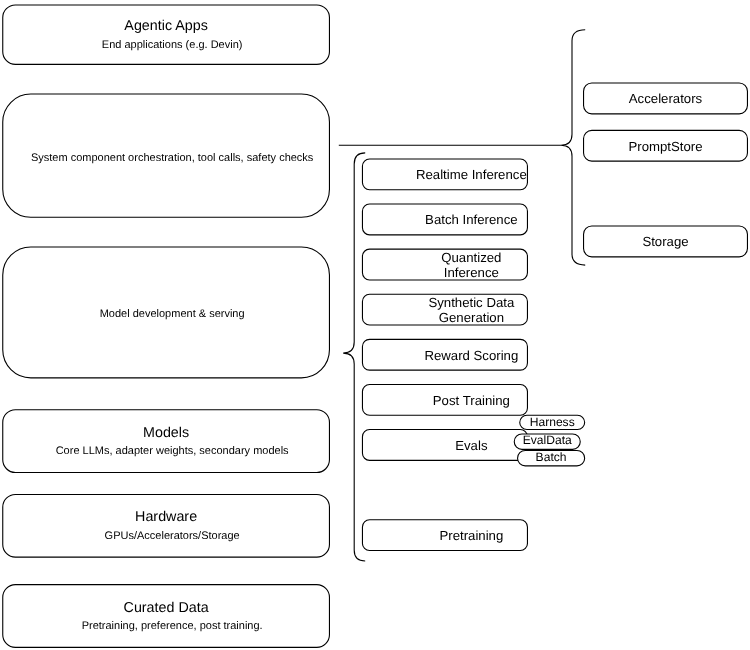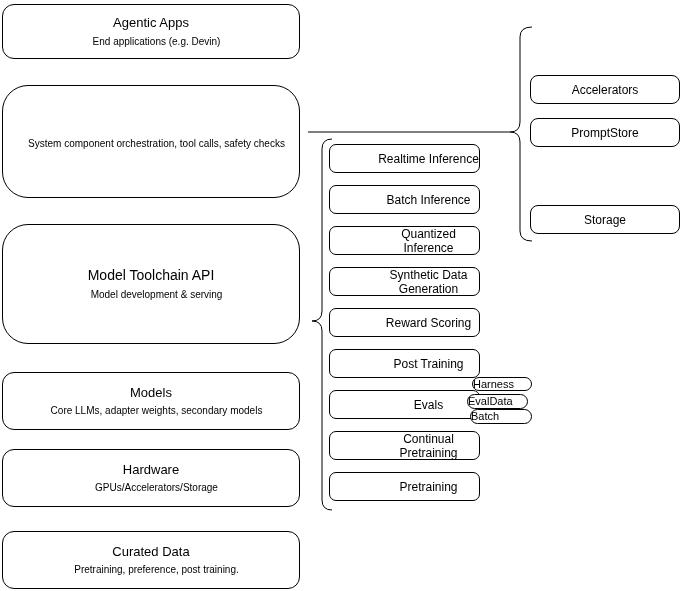--- a/index.html
+++ b/index.html
@@ -48,21 +48,21 @@
     position:absolute;left:530px;width:150px;height:29px;z-index:1;
     background:var(--fill);border:1px solid var(--stroke);border-radius:8px;
     display:flex;align-items:center;justify-content:center;
     font-size:12px;text-align:center;
   }
 
   
   .pill{
     position:absolute;z-index:2;
     background:var(--fill);border:1px solid var(--stroke);border-radius:8px;
-    display:flex;align-items:center;
+    display:flex;align-items:center;justify-content:center;
     font-size:11px;line-height:1;
   }
 </style>
 </head>
 <body>
 
 <div class="canvas">
 
   <svg class="wires" width="682" height="591" viewBox="0 0 682 591">
     <path class="wire" d="M 308 132 L 510 132"></path>
@@ -73,21 +73,20 @@
   <div class="lbox" style="top:4px;height:55px">
     <div class="title">Agentic Apps</div>
     <div class="subtitle">End applications (e.g. Devin)</div>
   </div>
 
   <div class="lbox big" style="top:85px;height:113px">
     <div class="subtitle">System component orchestration, tool calls, safety checks</div>
   </div>
 
   <div class="lbox big" style="top:224px;height:120px">
-    <div class="title">Model Toolchain API</div>
     <div class="subtitle">Model development &amp; serving</div>
   </div>
 
   <div class="lbox" style="top:372px;height:58px">
     <div class="title">Models</div>
     <div class="subtitle">Core LLMs, adapter weights, secondary models</div>
   </div>
 
   <div class="lbox" style="top:449px;height:58px">
     <div class="title">Hardware</div>
@@ -113,23 +112,20 @@
   </div>
   <div class="mbox" style="top:308px">
     <span>Reward Scoring</span>
   </div>
   <div class="mbox" style="top:349px">
     <span>Post Training</span>
   </div>
   <div class="mbox" style="top:390px">
     <span>Evals</span>
   </div>
-  <div class="mbox" style="top:431px">
-    <span>Continual Pretraining</span>
-  </div>
   <div class="mbox" style="top:472px">
     <span>Pretraining</span>
   </div>
 
   <div class="pill" style="left:472px;top:377px;width:60px;height:14px">
     <span>Harness</span>
   </div>
   <div class="pill" style="left:467px;top:394px;width:61px;height:15px">
     <span>EvalData</span>
   </div>

